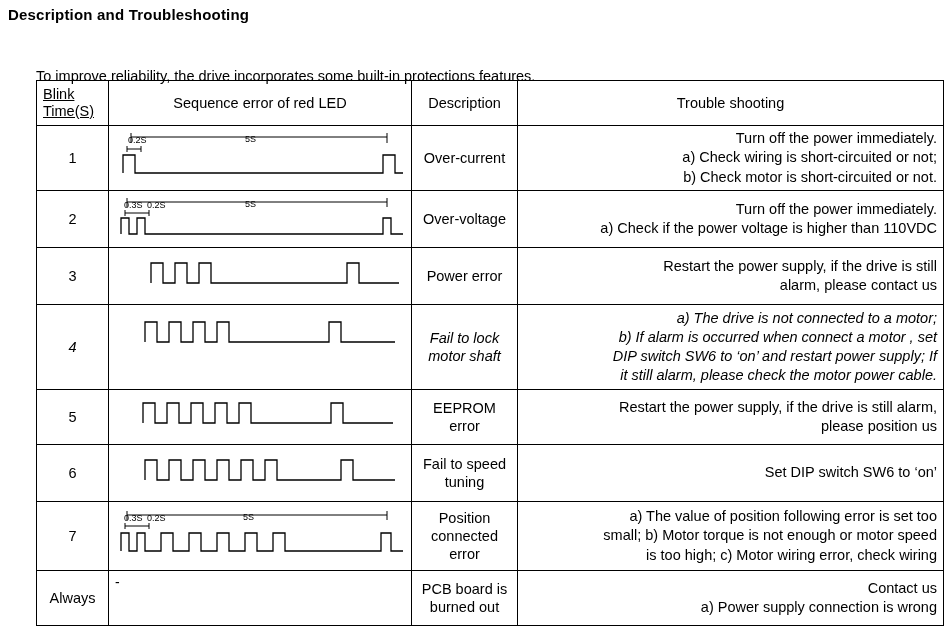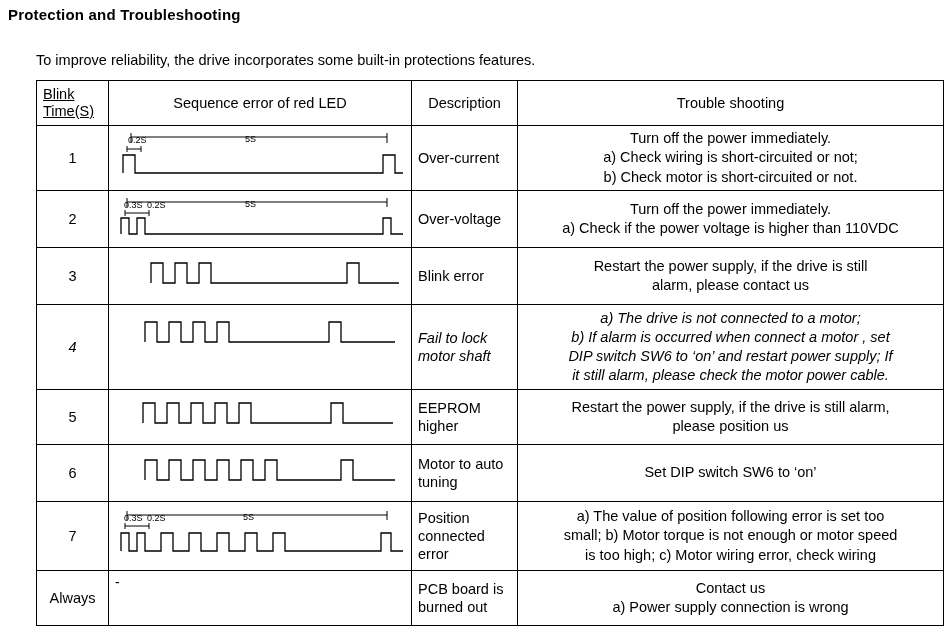--- a/index.html
+++ b/index.html
@@ -19,21 +19,21 @@
     position: absolute;
     left: 8px;
     top: 6px;
     font-size: 15px;
     font-weight: bold;
     letter-spacing: 0.2px;
   }
   .intro {
     position: absolute;
     left: 36px;
-    top: 52px;
+    top: 68px;
     font-size: 14.5px;
   }
   table.protection-table {
     position: absolute;
     left: 36px;
     top: 80px;
     width: 907px;
     border-collapse: collapse;
     table-layout: fixed;
   }
@@ -51,24 +51,25 @@
   .col-trouble { width: 426px; }
 
   thead td { text-align: center; padding: 6px 4px; }
   .hdr-blink { text-align: left; padding-left: 4px; line-height: 1.15; text-decoration: underline; }
 
   td.blink-cell {
     text-align: center;
     font-size: 14.5px;
   }
   td.desc-cell {
+    text-align: center;
     line-height: 1.25;
   }
   td.trouble-cell {
-    text-align: center;
+    text-align: right;
     line-height: 1.32;
     padding-left: 8px;
     padding-right: 6px;
     margin-top: 6px;
   }
   td.wave-cell {
     padding: 0;
     text-align: left;
   }
   .wave-holder {
@@ -88,21 +89,21 @@
   .r5 td { height: 48px; }
   .r6 td { height: 50px; }
   .r7 td { height: 62px; }
   .r8 td { height: 48px; }
 
   .lbl { font-size: 9px; }
 </style>
 </head>
 <body>
 
-<div class="page-title">Protection and Troubleshooting</div>
+<div class="page-title">Description and Troubleshooting</div>
 <div class="intro">To improve reliability, the drive incorporates some built-in protections features.</div>
 
 <table class="protection-table">
   <colgroup>
     <col class="col-blink">
       <col class="col-wave">
       <col class="col-desc">
       <col class="col-trouble">
   </colgroup>
   <thead>
@@ -173,21 +174,21 @@
 
     <tr class="r3">
       <td class="blink-cell">3</td>
       <td class="wave-cell">
         <div class="wave-holder">
           <svg width="290" height="40" viewBox="0 0 290 40">
             <polyline points="36,32 36,12 48,12 48,32 60,32 60,12 72,12 72,32 84,32 84,12 96,12 96,32 232,32 232,12 244,12 244,32 284,32" fill="none" stroke="#000" stroke-width="1.3"></polyline>
           </svg>
         </div>
       </td>
-      <td class="desc-cell">Blink error</td>
+      <td class="desc-cell">Power error</td>
       <td class="trouble-cell">
         <div>Restart the power supply, if the drive is still</div>
         <div>alarm, please contact us</div>
       </td>
     </tr>
 
     <tr class="r4">
       <td class="blink-cell">4</td>
       <td class="wave-cell">
         <div class="wave-holder">
@@ -210,38 +211,38 @@
 
     <tr class="r5">
       <td class="blink-cell">5</td>
       <td class="wave-cell">
         <div class="wave-holder">
           <svg width="290" height="38" viewBox="0 0 290 38">
             <polyline points="28,30 28,10 40,10 40,30 52,30 52,10 64,10 64,30 76,30 76,10 88,10 88,30 100,30 100,10 112,10 112,30 124,30 124,10 136,10 136,30 216,30 216,10 228,10 228,30 278,30" fill="none" stroke="#000" stroke-width="1.3"></polyline>
           </svg>
         </div>
       </td>
-      <td class="desc-cell">EEPROM higher</td>
+      <td class="desc-cell">EEPROM error</td>
       <td class="trouble-cell">
         <div>Restart the power supply, if the drive is still alarm,</div>
         <div>please position us</div>
       </td>
     </tr>
 
     <tr class="r6">
       <td class="blink-cell">6</td>
       <td class="wave-cell">
         <div class="wave-holder">
           <svg width="290" height="40" viewBox="0 0 290 40">
             <polyline points="30,32 30,12 42,12 42,32 54,32 54,12 66,12 66,32 78,32 78,12 90,12 90,32 102,32 102,12 114,12 114,32 126,32 126,12 138,12 138,32 150,32 150,12 162,12 162,32 226,32 226,12 238,12 238,32 280,32" fill="none" stroke="#000" stroke-width="1.3"></polyline>
           </svg>
         </div>
       </td>
       <td class="desc-cell">
-        <div>Motor to auto</div>
+        <div>Fail to speed</div>
         <div>tuning</div>
       </td>
       <td class="trouble-cell">
         <div>Set DIP switch SW6 to ‘on’</div>
       </td>
     </tr>
 
     <tr class="r7">
       <td class="blink-cell">7</td>
       <td class="wave-cell">

